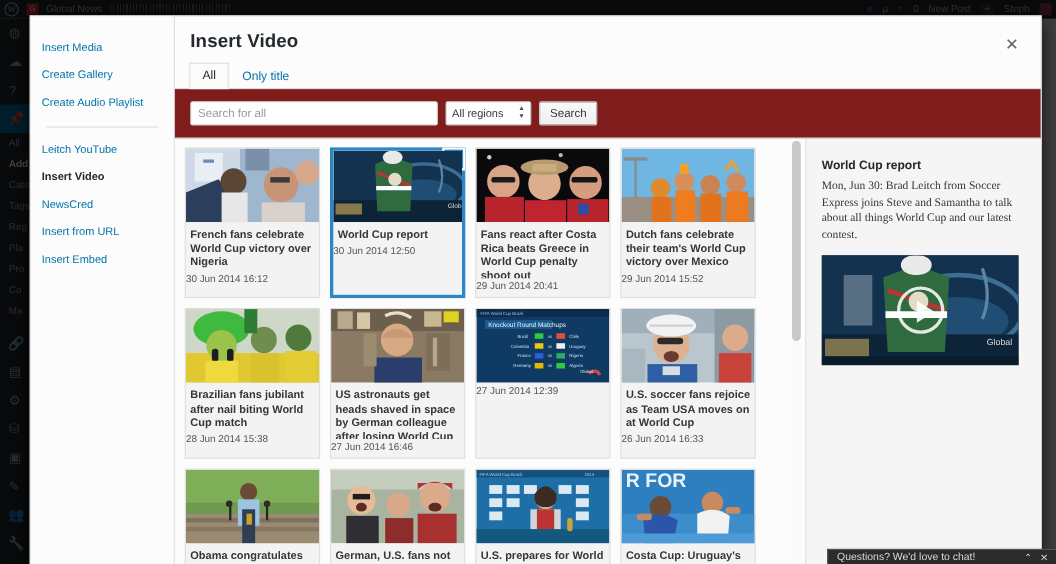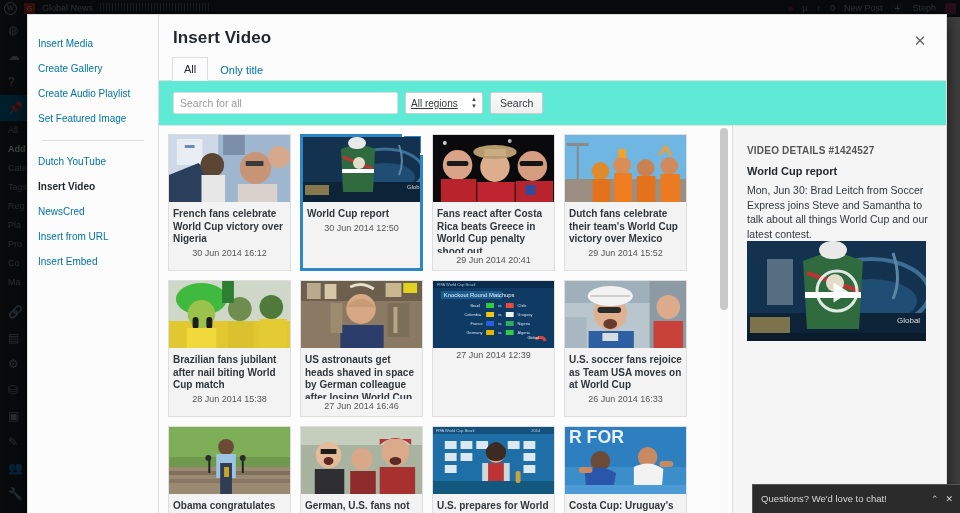--- a/index.html
+++ b/index.html
@@ -89,32 +89,32 @@
     color: #0073aa; line-height: 14px; position: relative; top: 1px;
     border: 1px solid transparent; border-bottom: none;
   }
   .tab.active {
     color: #23282d; background: #fcfcfc;
     border-color: #ddd; border-bottom: 1px solid #fcfcfc;
   }
 
   #searchbar {
     display: flex; align-items: center; gap: 7px;
-    padding: 11px 0 11px 14px; border-bottom: 1px solid #e3e3e3; background: #5eead4;
+    padding: 11px 0 11px 14px; border-bottom: 1px solid #e3e3e3; background: #7f1d1d;
   }
   #search-input {
     width: 225px; height: 22px; border: 1px solid #ddd; border-radius: 2px;
     background: #fff; font-size: 10.5px; padding: 0 6px; color: #32373c;
     font-family: "Liberation Sans", sans-serif;
   }
   #search-input::placeholder { color: #9a9a9a; }
   #region-select {
     width: 78px; height: 22px; border: 1px solid #ccc; border-radius: 2px; background: #fff;
     font-size: 10px; padding: 0 16px 0 5px; color: #32373c; position: relative;
-    display: flex; align-items: center; cursor: pointer; text-decoration: underline;
+    display: flex; align-items: center; cursor: pointer;
   }
   .sel-arrows {
     position: absolute; right: 5px; top: 50%; transform: translateY(-50%);
     display: flex; flex-direction: column; gap: 2px; font-size: 6px; line-height: 5px; color: #444;
   }
   #search-button {
     height: 22px; border: 1px solid #ccc; border-radius: 2px;
     background: linear-gradient(#fafafa, #efefef); font-size: 10.5px; padding: 0 9px;
     color: #32373c; cursor: pointer; font-family: "Liberation Sans", sans-serif; text-align: center;
   }
@@ -135,21 +135,21 @@
     position: relative; cursor: pointer; overflow: visible;
   }
   .card.selected { border: 3px solid #2b87c7; background: #f3f3f3; }
   .card-thumb { width: 100%; height: 67px; overflow: hidden; position: relative; display: block; }
   .card.selected .card-thumb { height: 65px; }
   .card-title {
     font-size: 10px; font-weight: bold; color: #32373c; text-align: left;
     line-height: 12.5px; padding: 6px 4px 0 4px;
     max-height: 51px; overflow: hidden;
   }
-  .card-date { font-size: 9px; color: #555; text-align: center; padding-top: 2px; }
+  .card-date { font-size: 9px; color: #555; text-align: left; padding-top: 2px; }
   .check-badge {
     position: absolute; top: -3px; right: -3px; width: 21px; height: 21px;
     background: #2b87c7; border: 2px solid #fff; color: #fff;
     font-size: 12px; line-height: 17px; text-align: center;
   }
 
   #grid-scrollbar {
     position: absolute; right: 4px; top: 2px; width: 8px; bottom: 2px;
     background: #fafafa;
   }
@@ -159,38 +159,38 @@
   }
 
   #details {
     flex: 1; background: #f5f5f5; border-left: 1px solid #ddd;
     padding: 19px 14px 0 14px; min-width: 0;
   }
   #details-head {
     font-size: 10px; font-weight: bold; color: #555; letter-spacing: .2px; padding-bottom: 9px;
   }
   #details-title { font-size: 11px; font-weight: bold; color: #23282d; padding-bottom: 6px; }
-  #details-desc { font-size: 10.5px; color: #32373c; line-height: 14.5px; padding-bottom: 0; }
+  #details-desc { font-size: 10.5px; color: #32373c; line-height: 14.5px; padding-bottom: 11px; font-family: Liberation Serif, serif; }
 
   #details-video {
     width: 179px; height: 100px; position: relative; overflow: hidden; background: #16324a;
   }
   #play-btn {
     position: absolute; left: 50%; top: 50%; transform: translate(-50%,-50%);
     width: 43px; height: 43px; border-radius: 50%; border: 3px solid rgba(255,255,255,.85);
   }
   #play-btn:after {
     content: ""; position: absolute; left: 15px; top: 10px;
     border-left: 16px solid rgba(255,255,255,.9);
     border-top: 10px solid transparent; border-bottom: 10px solid transparent;
   }
 
   
   #chat {
-    position: absolute; right: 0; bottom: 0; width: 208px; height: 29px;
+    position: absolute; right: 0; bottom: 0; width: 208px; height: 14px;
     background: #2b2b2b; border-top: 1px solid #555; border-left: 1px solid #555;
     color: #d8d8d8; font-size: 9.5px; line-height: 18px; padding-left: 8px;
     display: flex; align-items: center; z-index: 50;
   }
   #chat .chat-actions { margin-left: auto; display: flex; gap: 7px; padding-right: 7px; font-size: 9px; color: #cfcfcf; }
 
   
   .ph { width: 100%; height: 100%; display: block; }
 </style>
 </head>
@@ -246,23 +246,22 @@
 <div id="backdrop"></div>
 
 <div id="modal">
 
   <div id="modal-close">✕</div>
 
   <div id="menu">
     <div class="menu-item">Insert Media</div>
     <div class="menu-item">Create Gallery</div>
     <div class="menu-item">Create Audio Playlist</div>
-    <div class="menu-item">Set Featured Image</div>
     <div class="menu-div"></div>
-    <div class="menu-item">Dutch YouTube</div>
+    <div class="menu-item">Leitch YouTube</div>
     <div class="menu-item active">Insert Video</div>
     <div class="menu-item">NewsCred</div>
     <div class="menu-item">Insert from URL</div>
     <div class="menu-item">Insert Embed</div>
   </div>
 
   <div id="main">
 
     <div id="modal-title">Insert Video</div>
 
@@ -569,21 +568,20 @@
           </div>
 
         </div>
 
         <div id="grid-scrollbar">
           <div id="grid-scroll-thumb"></div>
         </div>
       </div>
 
       <div id="details">
-        <div id="details-head">VIDEO DETAILS #1424527</div>
         <div id="details-title">World Cup report</div>
         <div id="details-desc">Mon, Jun 30: Brad Leitch from Soccer Express joins Steve and Samantha to talk about all things World Cup and our latest contest.</div>
         <div id="details-video">
           <svg class="ph" viewBox="0 0 179 100" preserveAspectRatio="none">
             <rect width="179" height="100" fill="#13324f"></rect>
             <ellipse cx="124" cy="52" rx="58" ry="34" fill="none" stroke="#3e6e93" stroke-width="4"></ellipse>
             <ellipse cx="124" cy="60" rx="46" ry="22" fill="#1f4d73"></ellipse>
             <rect x="0" y="72" width="179" height="28" fill="#0d2438"></rect>
             <rect x="3" y="76" width="40" height="16" fill="#d9b35c" opacity=".55"></rect>
             <rect x="20" y="18" width="26" height="46" fill="#9aa8b5" opacity=".5"></rect>

